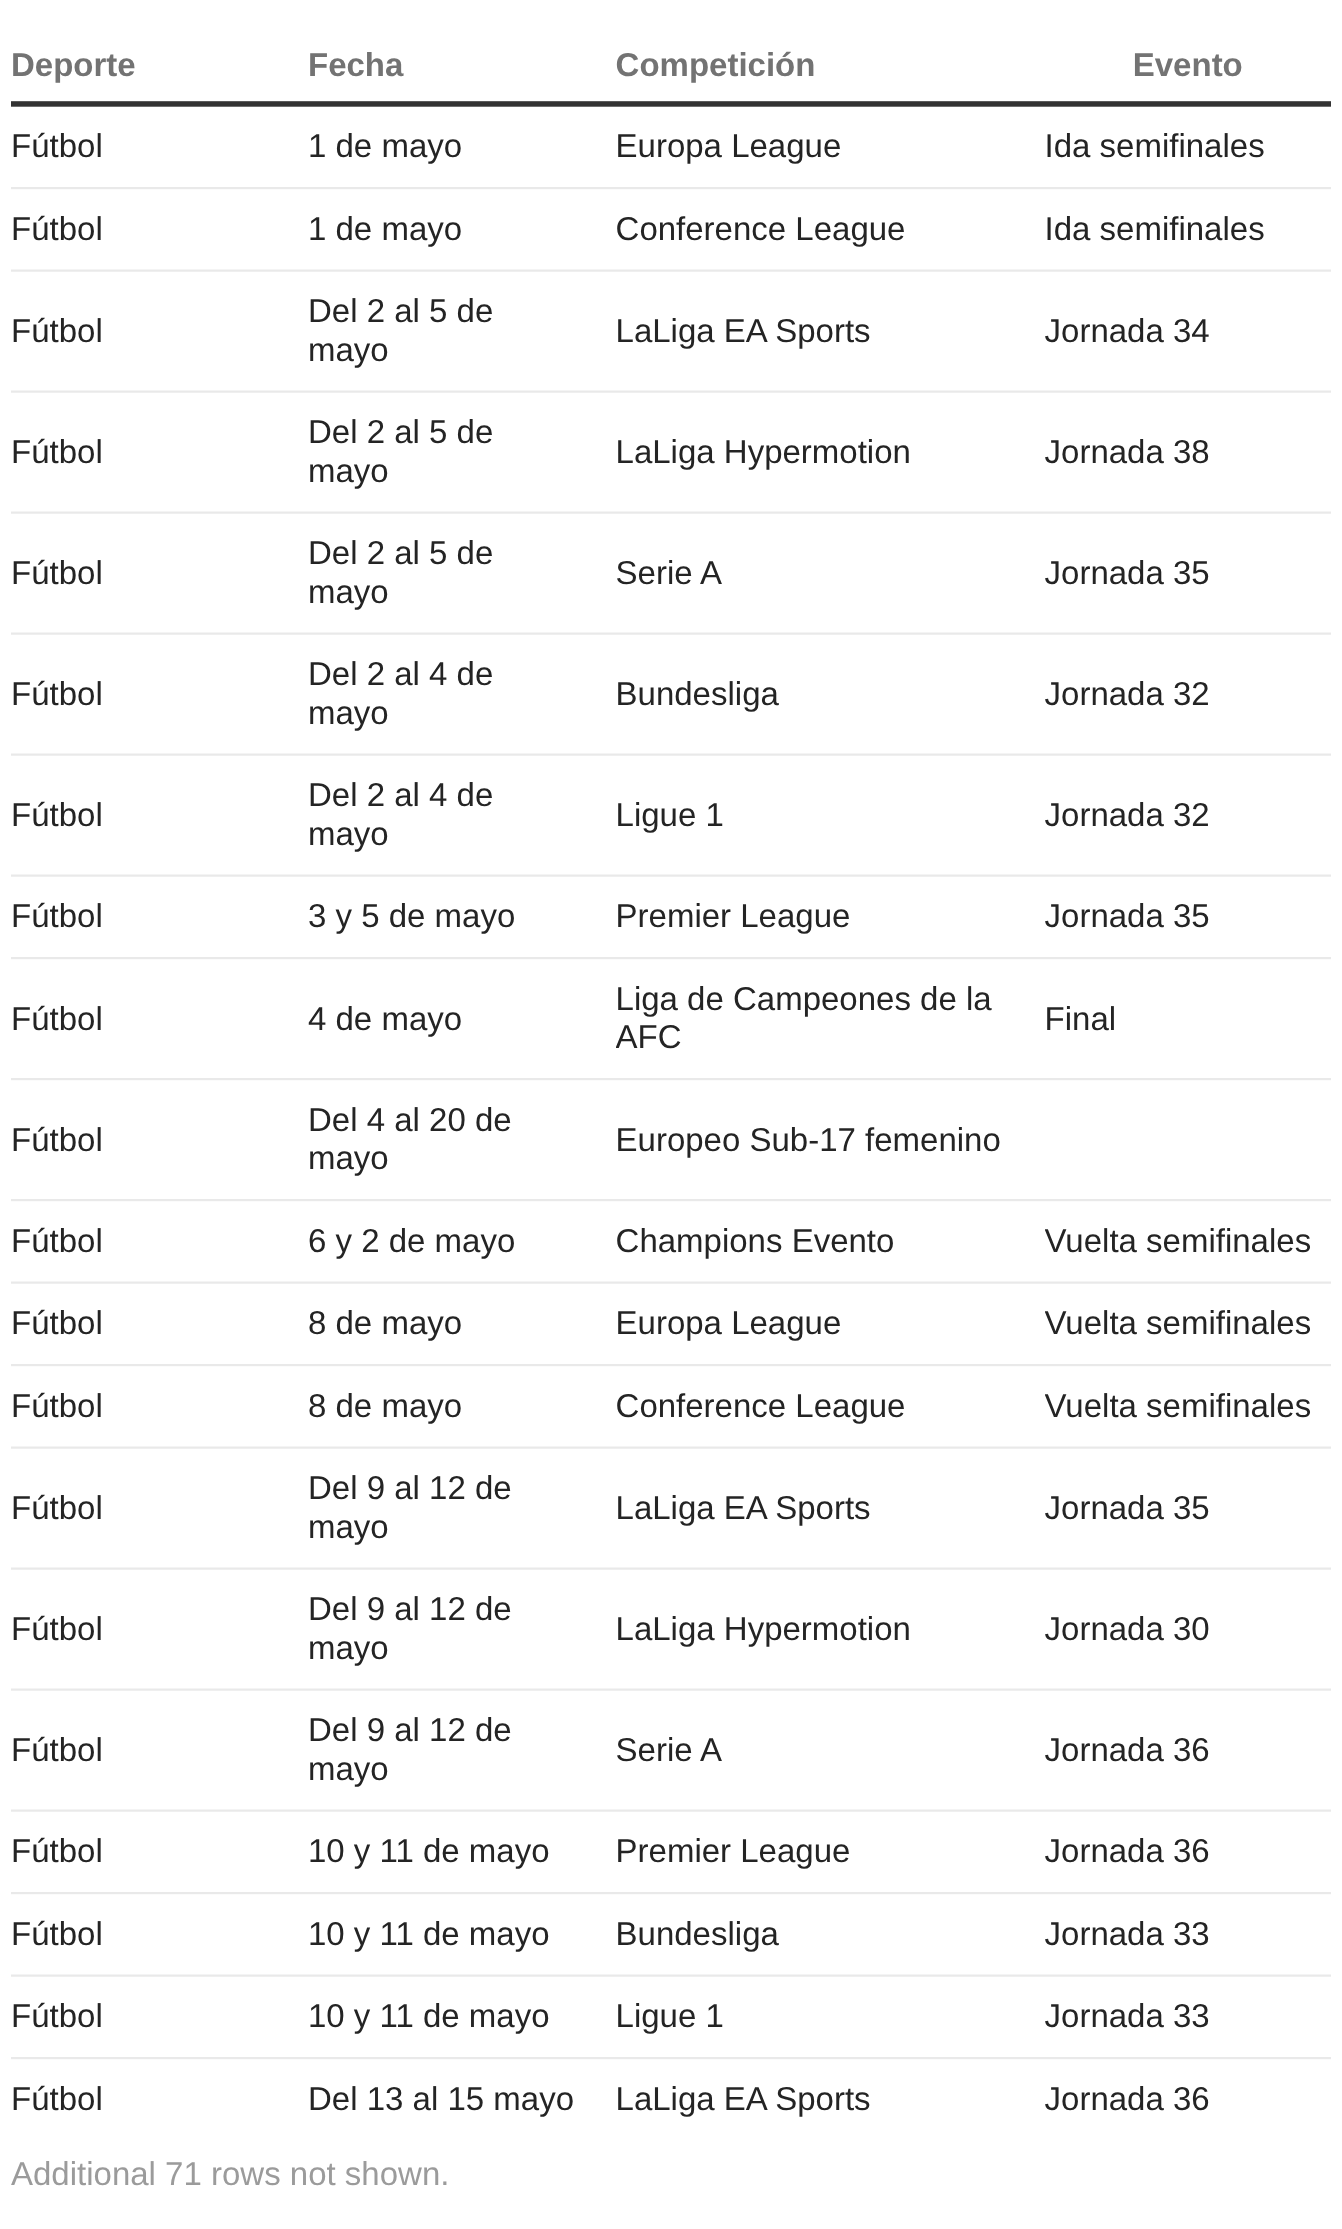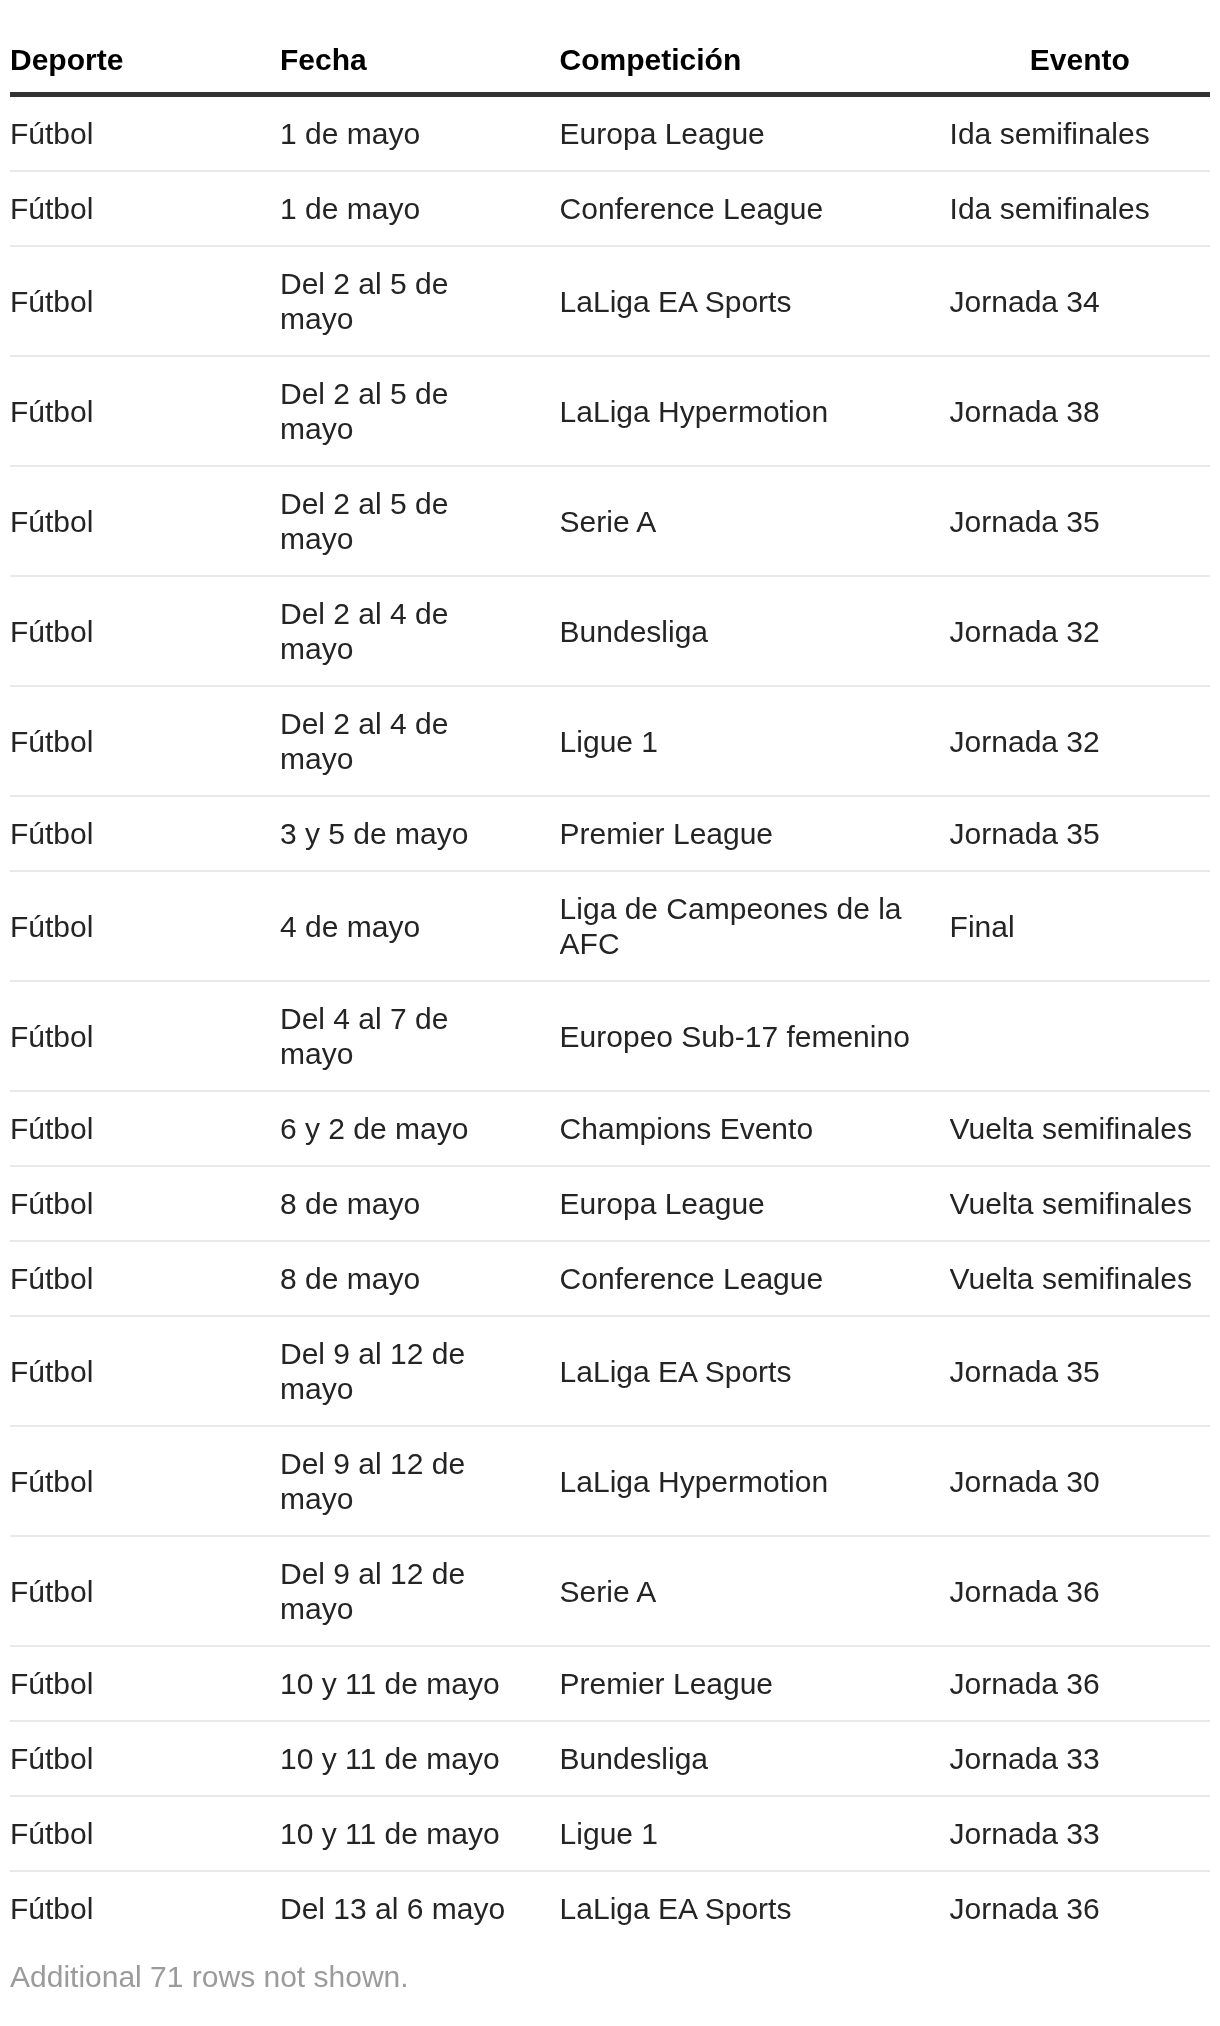--- a/index.html
+++ b/index.html
@@ -18,21 +18,21 @@
   table.dw-table {
     width: 100%;
     border-collapse: collapse;
     table-layout: fixed;
   }
   table.dw-table th {
     text-align: left;
     vertical-align: bottom;
     font-size: 30px;
     font-weight: 700;
-    color: #000000;
+    color: #737373;
     line-height: 36px;
     padding: 42px 12px 14px 0;
     border-bottom: 5px solid #333333;
     white-space: nowrap;
   }
   table.dw-table th:last-child { padding-right: 0; text-align: center; }
   table.dw-table td {
     font-size: 30px;
     font-weight: 400;
     color: #242424;
@@ -136,21 +136,21 @@
         </tr>
         <tr>
           <td>Fútbol</td>
           <td>4 de mayo</td>
           <td>Liga de Campeones de la
 AFC</td>
           <td>Final</td>
         </tr>
         <tr>
           <td>Fútbol</td>
-          <td>Del 4 al 7 de
+          <td>Del 4 al 20 de
 mayo</td>
           <td>Europeo Sub-17 femenino</td>
           <td></td>
         </tr>
         <tr>
           <td>Fútbol</td>
           <td>6 y 2 de mayo</td>
           <td>Champions Evento</td>
           <td>Vuelta semifinales</td>
         </tr>
@@ -200,21 +200,21 @@
           <td>Jornada 33</td>
         </tr>
         <tr>
           <td>Fútbol</td>
           <td>10 y 11 de mayo</td>
           <td>Ligue 1</td>
           <td>Jornada 33</td>
         </tr>
         <tr>
           <td>Fútbol</td>
-          <td>Del 13 al 6 mayo</td>
+          <td>Del 13 al 15 mayo</td>
           <td>LaLiga EA Sports</td>
           <td>Jornada 36</td>
         </tr>
       </tbody>
   </table>
 
   <div class="footer-note">Additional 71 rows not shown.</div>
 
   <a class="attribution">Created with Datawrapper</a>
 

